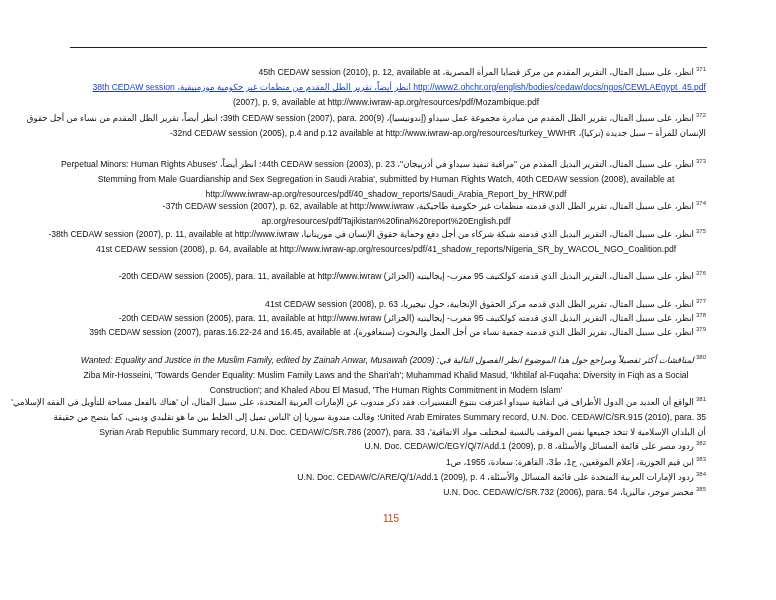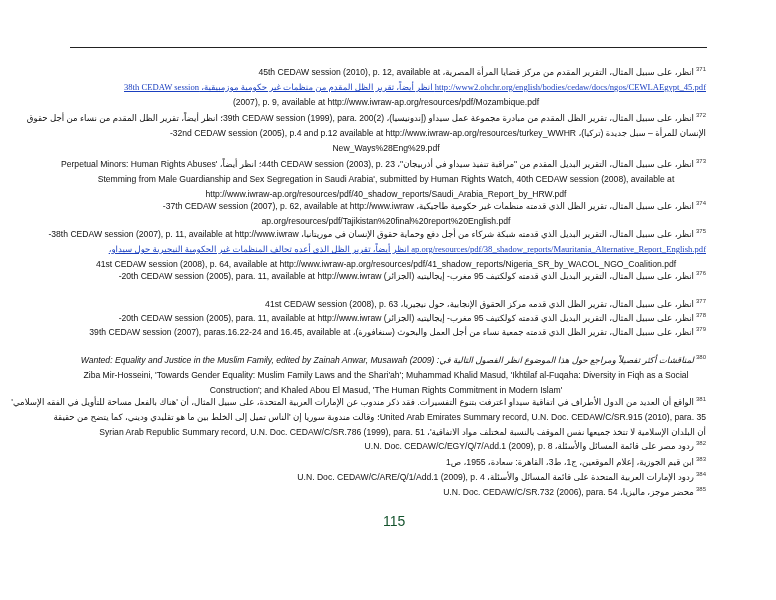--- a/index.html
+++ b/index.html
@@ -5,55 +5,53 @@
   html, body { margin:0; padding:0; background:#ffffff; }
   body { width:776px; height:600px; position:relative; overflow:hidden;
          font-family:"Liberation Sans", "DejaVu Sans", sans-serif; color:#111; }
   .rule { position:absolute; left:70px; top:47px; width:637px; height:0; border-top:1.3px solid #222; }
   .fn { position:absolute; right:70px; width:640px; font-size:8.6px; line-height:15px; text-align:right; }
   .line { display:block; white-space:nowrap; overflow:visible; }
   .line.rtl { direction:rtl; }
   .line.ltr { direction:ltr; text-align:center; }
   .num { font-size:6px; vertical-align:super; color:#333; margin-left:2px; }
   sup { font-size:6px; }
-  a { color:#1a3fbf; text-decoration:underline;font-family:Liberation Serif, serif; }
+  a { color:#1a3fbf; text-decoration:underline; }
   .it { font-style:italic; }
-  .page-number { position:absolute; left:383px; top:513px; font-size:14px; color:#14532d; }
+  .page-number { position:absolute; left:383px; top:513px; font-size:10px; color:#c2410c; }
 </style>
 </head>
 <body>
 
 <div class="rule"></div>
 
 <div class="fn" style="top:62px;">
   <span class="line rtl"><sup class="num">371</sup><span>انظر، على سبيل المثال، التقرير المقدم من مركز قضايا المرأة المصرية، 45th CEDAW session (2010), p. 12, available at</span></span>
   <span class="line rtl"><a>http://www2.ohchr.org/english/bodies/cedaw/docs/ngos/CEWLAEgypt_45.pdf انظر أيضاً، تقرير الظل المقدم من منظمات غير حكومية موزمبيقية، 38th CEDAW session</a></span>
   <span class="line ltr">(2007), p. 9, available at http://www.iwraw-ap.org/resources/pdf/Mozambique.pdf</span>
 </div>
 
 <div class="fn" style="top:108px;">
-  <span class="line rtl"><sup class="num">372</sup><span>انظر، على سبيل المثال، تقرير الظل المقدم من مبادرة مجموعة عمل سيداو (إندونيسيا)، 39th CEDAW session (1999), para. 200(2)؛ انظر أيضاً، تقرير الظل المقدم من نساء من أجل حقوق</span></span>
+  <span class="line rtl"><sup class="num">372</sup><span>انظر، على سبيل المثال، تقرير الظل المقدم من مبادرة مجموعة عمل سيداو (إندونيسيا)، 39th CEDAW session (2007), para. 200(9)؛ انظر أيضاً، تقرير الظل المقدم من نساء من أجل حقوق</span></span>
   <span class="line rtl">الإنسان للمرأة – سبل جديدة (تركيا)، 32nd CEDAW session (2005), p.4 and p.12 available at http://www.iwraw-ap.org/resources/turkey_WWHR-</span>
-  <span class="line ltr">New_Ways%28Eng%29.pdf</span>
 </div>
 
 <div class="fn" style="top:154px;">
   <span class="line rtl"><sup class="num">373</sup><span>انظر، على سبيل المثال، التقرير البديل المقدم من "مراقبة تنفيذ سيداو في أذربيجان"، 44th CEDAW session (2003), p. 23؛ انظر أيضاً، 'Perpetual Minors: Human Rights Abuses</span></span>
   <span class="line ltr">Stemming from Male Guardianship and Sex Segregation in Saudi Arabia', submitted by Human Rights Watch, 40th CEDAW session (2008), available at</span>
   <span class="line ltr">http://www.iwraw-ap.org/resources/pdf/40_shadow_reports/Saudi_Arabia_Report_by_HRW.pdf</span>
 </div>
 
 <div class="fn" style="top:196px;">
   <span class="line rtl"><sup class="num">374</sup><span>انظر، على سبيل المثال، تقرير الظل الذي قدمته منظمات غير حكومية طاجيكية، 37th CEDAW session (2007), p. 62, available at http://www.iwraw-</span></span>
   <span class="line ltr">ap.org/resources/pdf/Tajikistan%20final%20report%20English.pdf</span>
 </div>
 
 <div class="fn" style="top:224px;">
   <span class="line rtl"><sup class="num">375</sup><span>انظر، على سبيل المثال، التقرير البديل الذي قدمته شبكة شركاء من أجل دفع وحماية حقوق الإنسان في موريتانيا، 38th CEDAW session (2007), p. 11, available at http://www.iwraw-</span></span>
-  <span class="line rtl"><a>ap.org/resources/pdf/38_shadow_reports/Mauritania_Alternative_Report_English.pdf انظر أيضاً، تقرير الظل الذي أعده تحالف المنظمات غير الحكومية النيجيرية حول سيداو،</a></span>
   <span class="line ltr">41st CEDAW session (2008), p. 64, available at http://www.iwraw-ap.org/resources/pdf/41_shadow_reports/Nigeria_SR_by_WACOL_NGO_Coalition.pdf</span>
 </div>
 
 <div class="fn" style="top:266px;">
   <span class="line rtl"><sup class="num">376</sup><span>انظر، على سبيل المثال، التقرير البديل الذي قدمته كولكتيف 95 مغرب- إيجاليتيه (الجزائر) 20th CEDAW session (2005), para. 11, available at http://www.iwraw-</span></span>
 </div>
 
 <div class="fn" style="top:294px;">
   <span class="line rtl"><sup class="num">377</sup><span>انظر، على سبيل المثال، تقرير الظل الذي قدمه مركز الحقوق الإنجابية، حول نيجيريا، 41st CEDAW session (2008), p. 63</span></span>
 </div>
@@ -68,21 +66,21 @@
 
 <div class="fn" style="top:350px;">
   <span class="line rtl"><sup class="num">380</sup><span class="it">لمناقشات أكثر تفصيلاً ومراجع حول هذا الموضوع انظر الفصول التالية في: Wanted: Equality and Justice in the Muslim Family, edited by Zainah Anwar, Musawah (2009)</span></span>
   <span class="line ltr">Ziba Mir-Hosseini, 'Towards Gender Equality: Muslim Family Laws and the Shari'ah'; Muhammad Khalid Masud, 'Ikhtilaf al-Fuqaha: Diversity in Fiqh as a Social</span>
   <span class="line ltr">Construction'; and Khaled Abou El Masud, 'The Human Rights Commitment in Modern Islam'</span>
 </div>
 
 <div class="fn" style="top:392px;">
   <span class="line rtl"><sup class="num">381</sup><span>الواقع أن العديد من الدول الأطراف في اتفاقية سيداو اعترفت بتنوع التفسيرات. فقد ذكر مندوب عن الإمارات العربية المتحدة، على سبيل المثال، أن 'هناك بالفعل مساحة للتأويل في الفقه الإسلامي'</span></span>
   <span class="line rtl">United Arab Emirates Summary record, U.N. Doc. CEDAW/C/SR.915 (2010), para. 35؛ وقالت مندوبة سوريا إن 'الناس تميل إلى الخلط بين ما هو تقليدي وديني، كما يتضح من حقيقة</span>
-  <span class="line rtl">أن البلدان الإسلامية لا تتخذ جميعها نفس الموقف بالنسبة لمختلف مواد الاتفاقية'، Syrian Arab Republic Summary record, U.N. Doc. CEDAW/C/SR.786 (1999), para. 51</span>
+  <span class="line rtl">أن البلدان الإسلامية لا تتخذ جميعها نفس الموقف بالنسبة لمختلف مواد الاتفاقية'، Syrian Arab Republic Summary record, U.N. Doc. CEDAW/C/SR.786 (2007), para. 33</span>
 </div>
 
 <div class="fn" style="top:436px;">
   <span class="line rtl"><sup class="num">382</sup><span>ردود مصر على قائمة المسائل والأسئلة، U.N. Doc. CEDAW/C/EGY/Q/7/Add.1 (2009), p. 8</span></span>
 </div>
 
 <div class="fn" style="top:452px;">
   <span class="line rtl"><sup class="num">383</sup><span>ابن قيم الجوزية، إعلام الموقعين، ج1، ط3، القاهرة: سعادة، 1955، ص1</span></span>
 </div>
 

